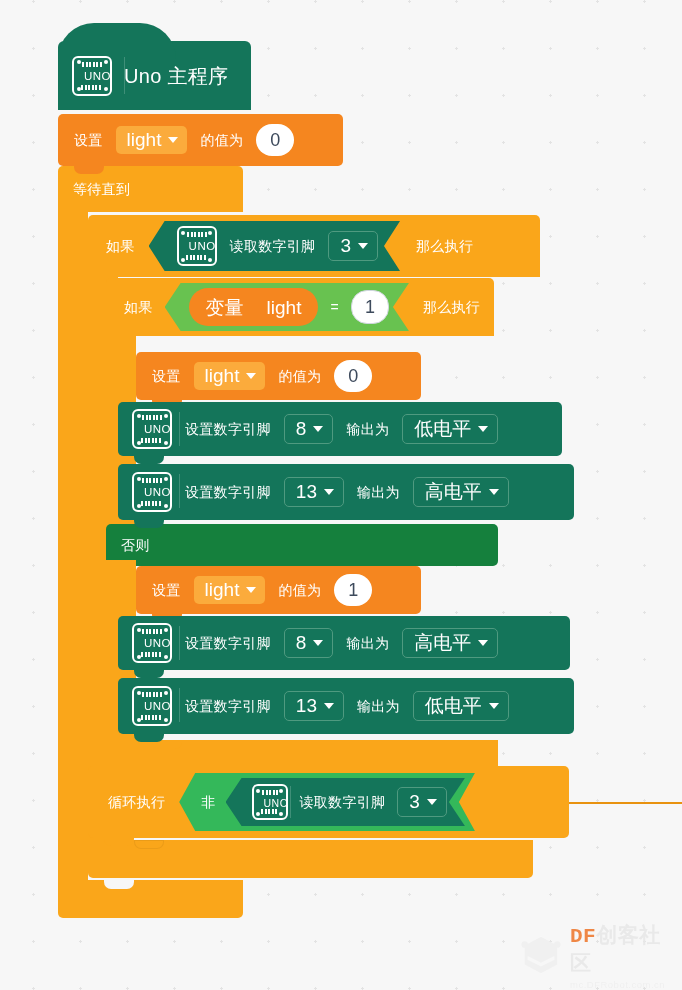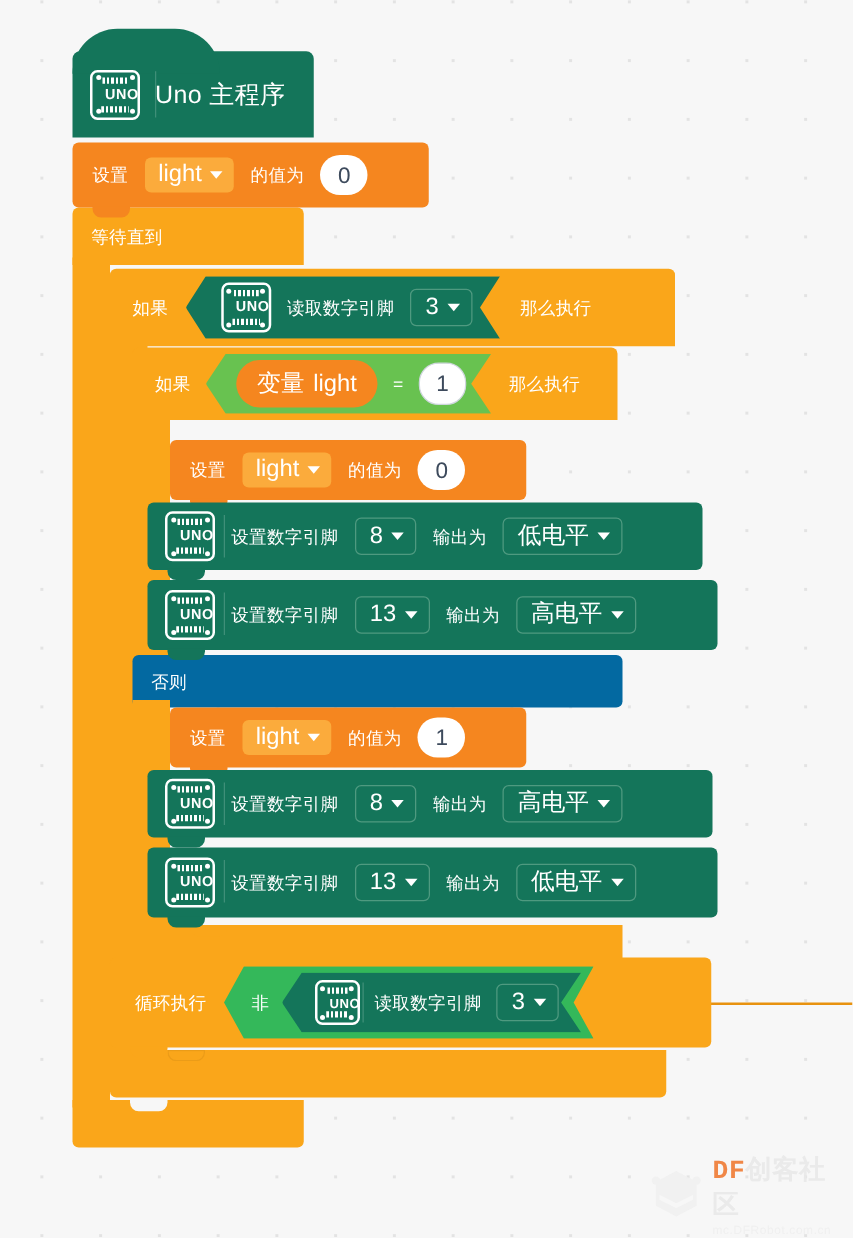--- a/index.html
+++ b/index.html
@@ -29,21 +29,21 @@
   .uno-ico {
     width: 40px; height: 40px;
     border: 2px solid #fff;
     border-radius: 6px;
     position: relative;
     flex: 0 0 auto;
   }
   .uno-ico .txt {
     position: absolute; left: 0; right: 0; top: 12px;
     text-align: right;
-    font-size: 11.5px; font-weight: bold; color: #fff;
+    font-size: 11.5px; font-weight: normal; color: #fff;
     letter-spacing: .5px;
     font-family: "Liberation Sans", sans-serif;
     padding-left: 10px;
   }
   .uno-ico .hdr {
     position: absolute; height: 5px;
     background-image: repeating-linear-gradient(to right,#fff 0 2px,transparent 2px 3.6px);
   }
   .uno-ico .hdr.top { left: 8px; right: 8px; top: 4px; }
   .uno-ico .hdr.bot { left: 7px; right: 7px; bottom: 4px; }
@@ -79,21 +79,21 @@
   .num {
     display: inline-flex; align-items: center; justify-content: center;
     min-width: 38px; height: 32px; padding: 0 11px;
     background: #fff; border-radius: 16px;
     color: #3d4a5c; font-size: 18px; line-height: 1;
   }
   .num.ring { border: 1px solid #cfd6dd; }
 
   
   .varpill {
-    display: inline-flex; align-items: center; gap: 7px;
+    display: inline-flex; align-items: center; gap: 23px;
     height: 38px; padding: 0 17px;
     background: #f5861f; border-radius: 19px;
     color: #fff; font-size: 19px; line-height: 1;
   }
 
   
   #hat {
     position: absolute; left: 58px; top: 41px;
     width: 193px; height: 69px;
     background: #14755a;
@@ -242,21 +242,21 @@
       </span>
       <span class="lbl" style="margin:0 12px;">=</span>
       <span class="num ring" style="height:34px;">1</span>
     </span>
 
     <span class="lbl" style="margin-left:14px;">那么执行</span>
   </div>
 
   <div class="spine" style="left:106px; top:332px; width:30px; height:196px; background:#faa61a;"></div>
 
-  <div class="bar" style="left:106px; top:524px; width:392px; height:42px; background:#0369a1;">
+  <div class="bar" style="left:106px; top:524px; width:392px; height:42px; background:#15803d;">
     <span class="lbl" style="margin-left:15px;">否则</span>
   </div>
 
   <div class="spine" style="left:106px; top:560px; width:30px; height:185px; background:#faa61a;"></div>
 
   <div class="bar" style="left:106px; top:740px; width:392px; height:38px; background:#faa61a; border-radius:0 0 5px 5px;"></div>
   <div style="position:absolute; left:152px; top:740px; width:30px; height:9px; background:#faa61a; border-radius:0 0 7px 7px; z-index:3;"></div>
 </div>
 
 <div id="hat">

